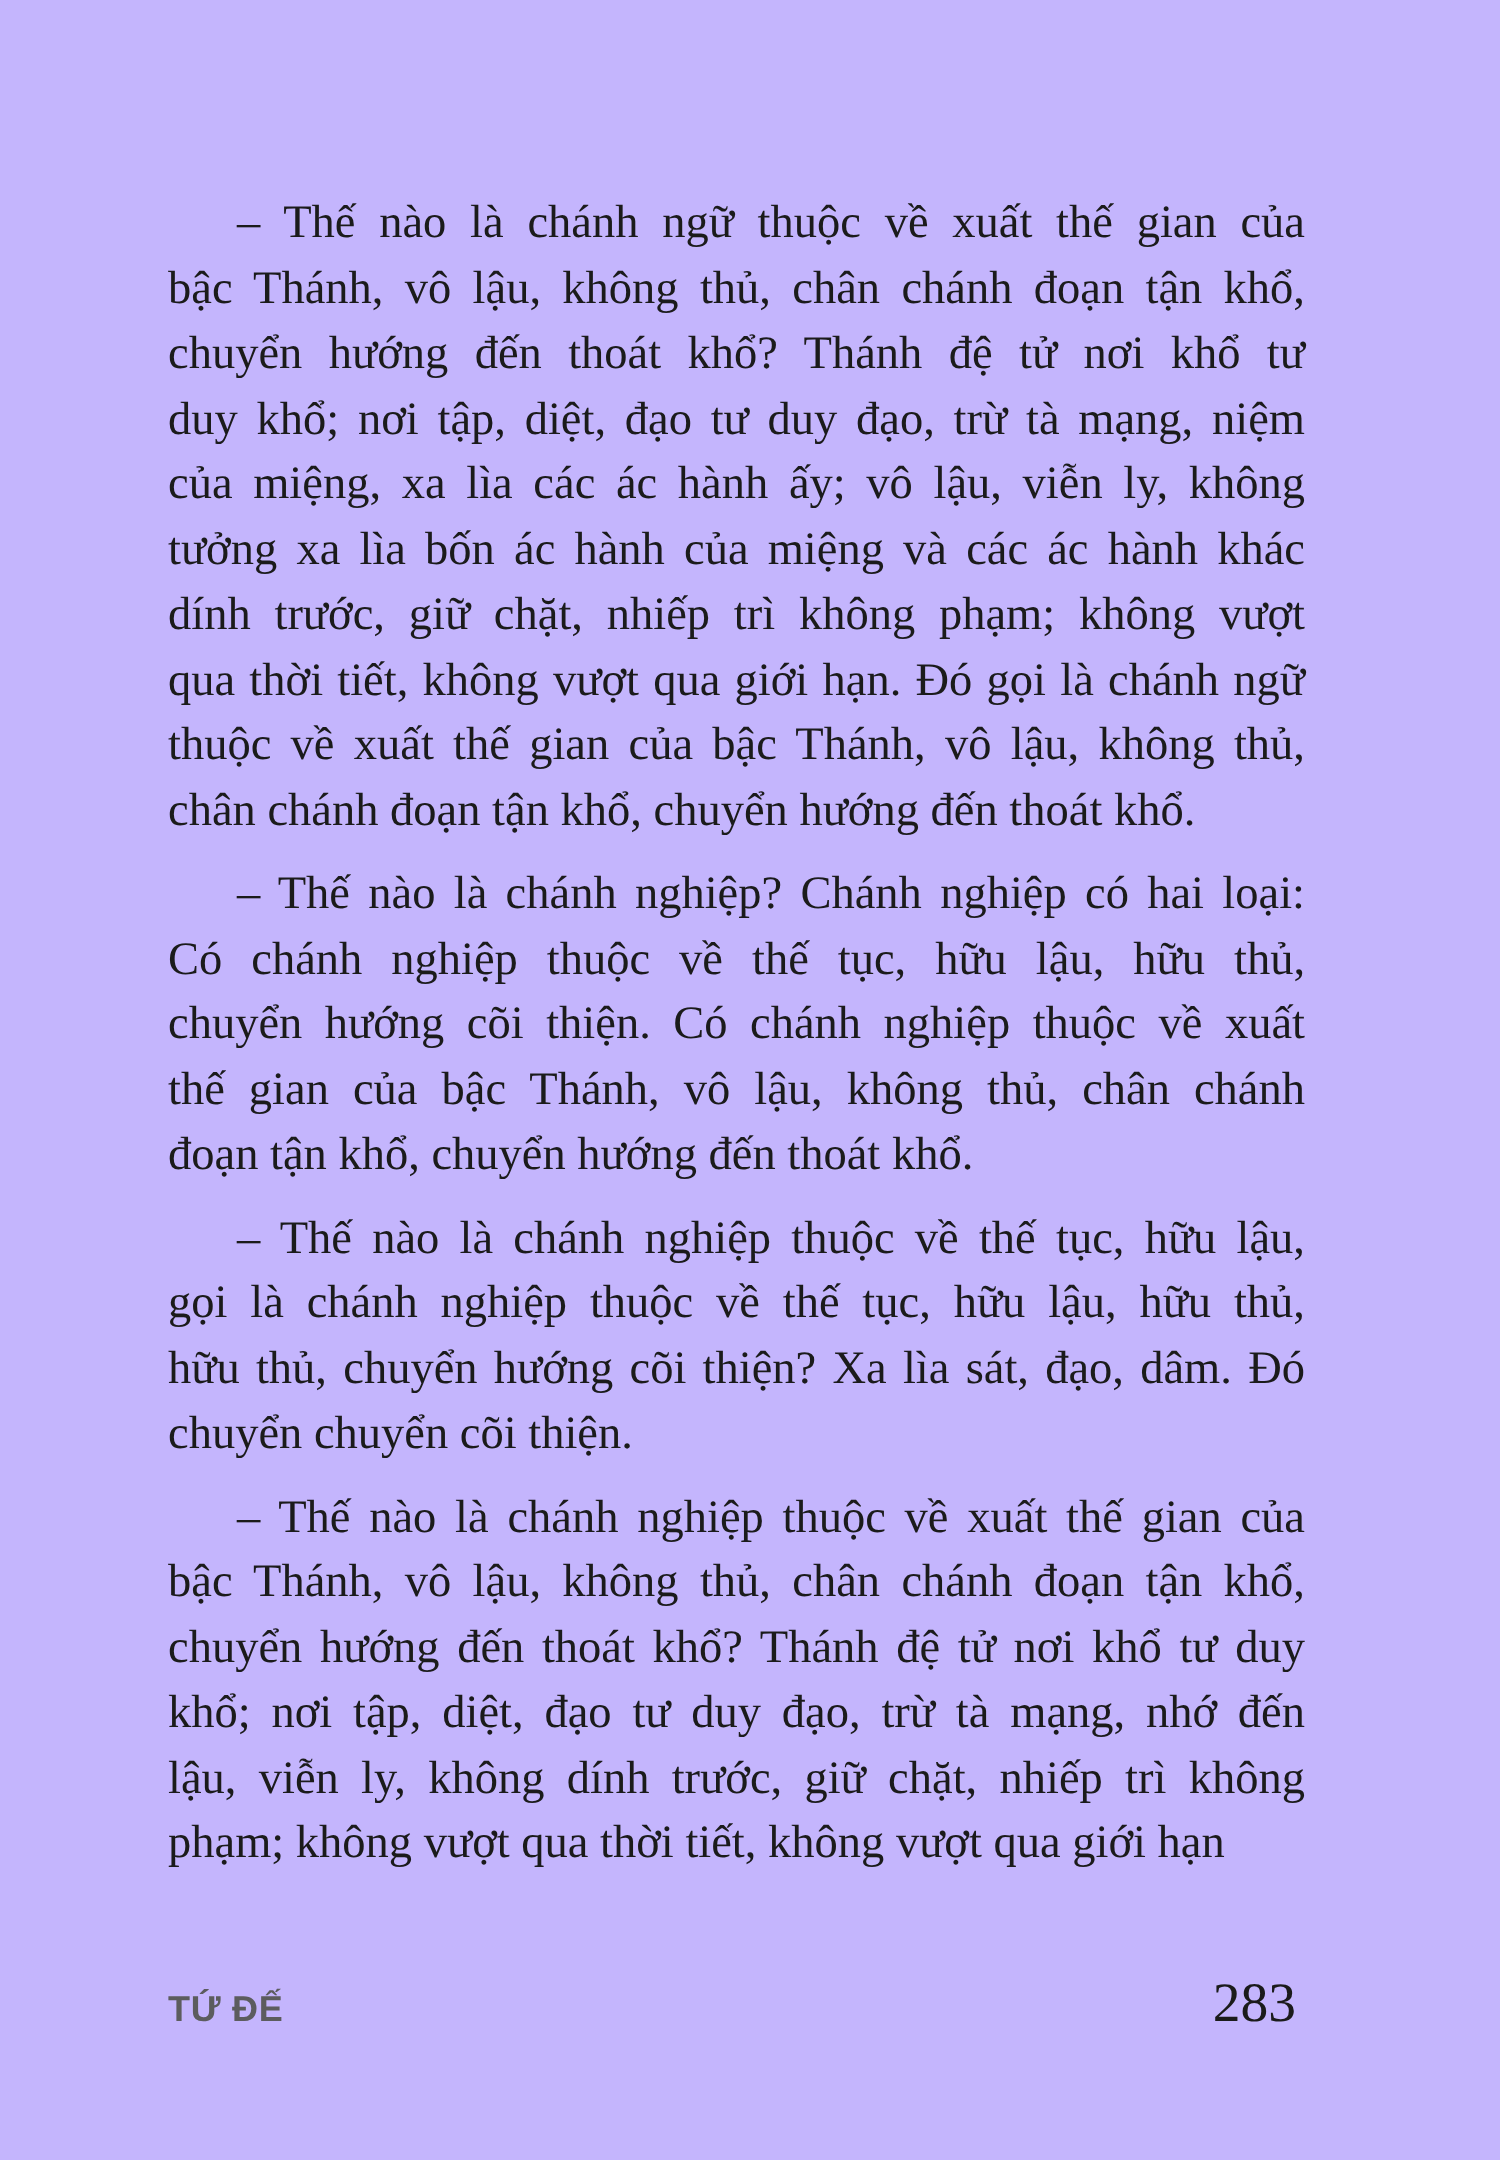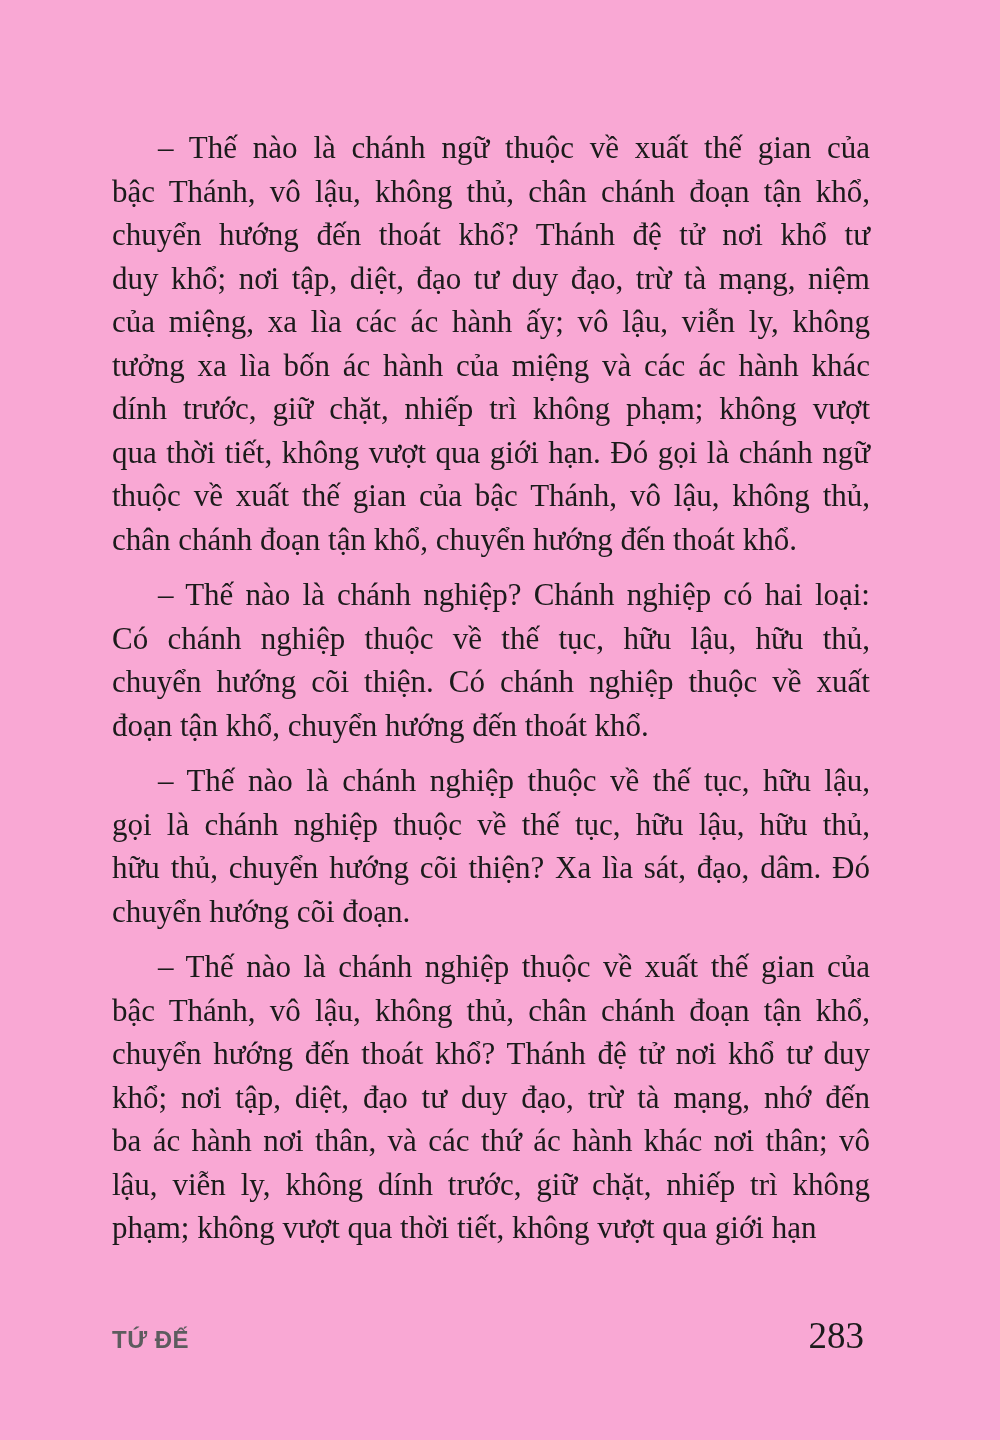--- a/index.html
+++ b/index.html
@@ -4,21 +4,21 @@
 <style>
   html, body {
     margin: 0;
     padding: 0;
     background: #ffffff;
   }
   .page {
     position: relative;
     width: 1000px;
     height: 1440px;
-    background: #f9a8d4;
+    background: #c4b5fd;
     color: #1b1b1b;
     font-family: "Liberation Serif", serif;
     overflow: hidden;
   }
   .text-column {
     position: absolute;
     left: 112px;
     top: 126px;
     width: 758px;
   }
@@ -81,36 +81,36 @@
       <span class="line">dính trước, giữ chặt, nhiếp trì không phạm; không vượt</span>
       <span class="line">qua thời tiết, không vượt qua giới hạn. Đó gọi là chánh ngữ</span>
       <span class="line">thuộc về xuất thế gian của bậc Thánh, vô lậu, không thủ,</span>
       <span class="line last">chân chánh đoạn tận khổ, chuyển hướng đến thoát khổ.</span>
     </div>
 
     <div class="para">
       <span class="line first">– Thế nào là chánh nghiệp? Chánh nghiệp có hai loại:</span>
       <span class="line">Có chánh nghiệp thuộc về thế tục, hữu lậu, hữu thủ,</span>
       <span class="line">chuyển hướng cõi thiện. Có chánh nghiệp thuộc về xuất</span>
+      <span class="line">thế gian của bậc Thánh, vô lậu, không thủ, chân chánh</span>
       <span class="line last">đoạn tận khổ, chuyển hướng đến thoát khổ.</span>
     </div>
 
     <div class="para">
       <span class="line first">– Thế nào là chánh nghiệp thuộc về thế tục, hữu lậu,</span>
       <span class="line">gọi là chánh nghiệp thuộc về thế tục, hữu lậu, hữu thủ,</span>
       <span class="line">hữu thủ, chuyển hướng cõi thiện? Xa lìa sát, đạo, dâm. Đó</span>
-      <span class="line last">chuyển hướng cõi đoạn.</span>
+      <span class="line last">chuyển chuyển cõi thiện.</span>
     </div>
 
     <div class="para">
       <span class="line first">– Thế nào là chánh nghiệp thuộc về xuất thế gian của</span>
       <span class="line">bậc Thánh, vô lậu, không thủ, chân chánh đoạn tận khổ,</span>
       <span class="line">chuyển hướng đến thoát khổ? Thánh đệ tử nơi khổ tư duy</span>
       <span class="line">khổ; nơi tập, diệt, đạo tư duy đạo, trừ tà mạng, nhớ đến</span>
-      <span class="line">ba ác hành nơi thân, và các thứ ác hành khác nơi thân; vô</span>
       <span class="line">lậu, viễn ly, không dính trước, giữ chặt, nhiếp trì không</span>
       <span class="line last">phạm; không vượt qua thời tiết, không vượt qua giới hạn</span>
     </div>
 
   </div>
 
   <div class="footer">
     <span class="footer-title">TỨ ĐẾ</span>
     <span class="footer-pagenum">283</span>
   </div>

